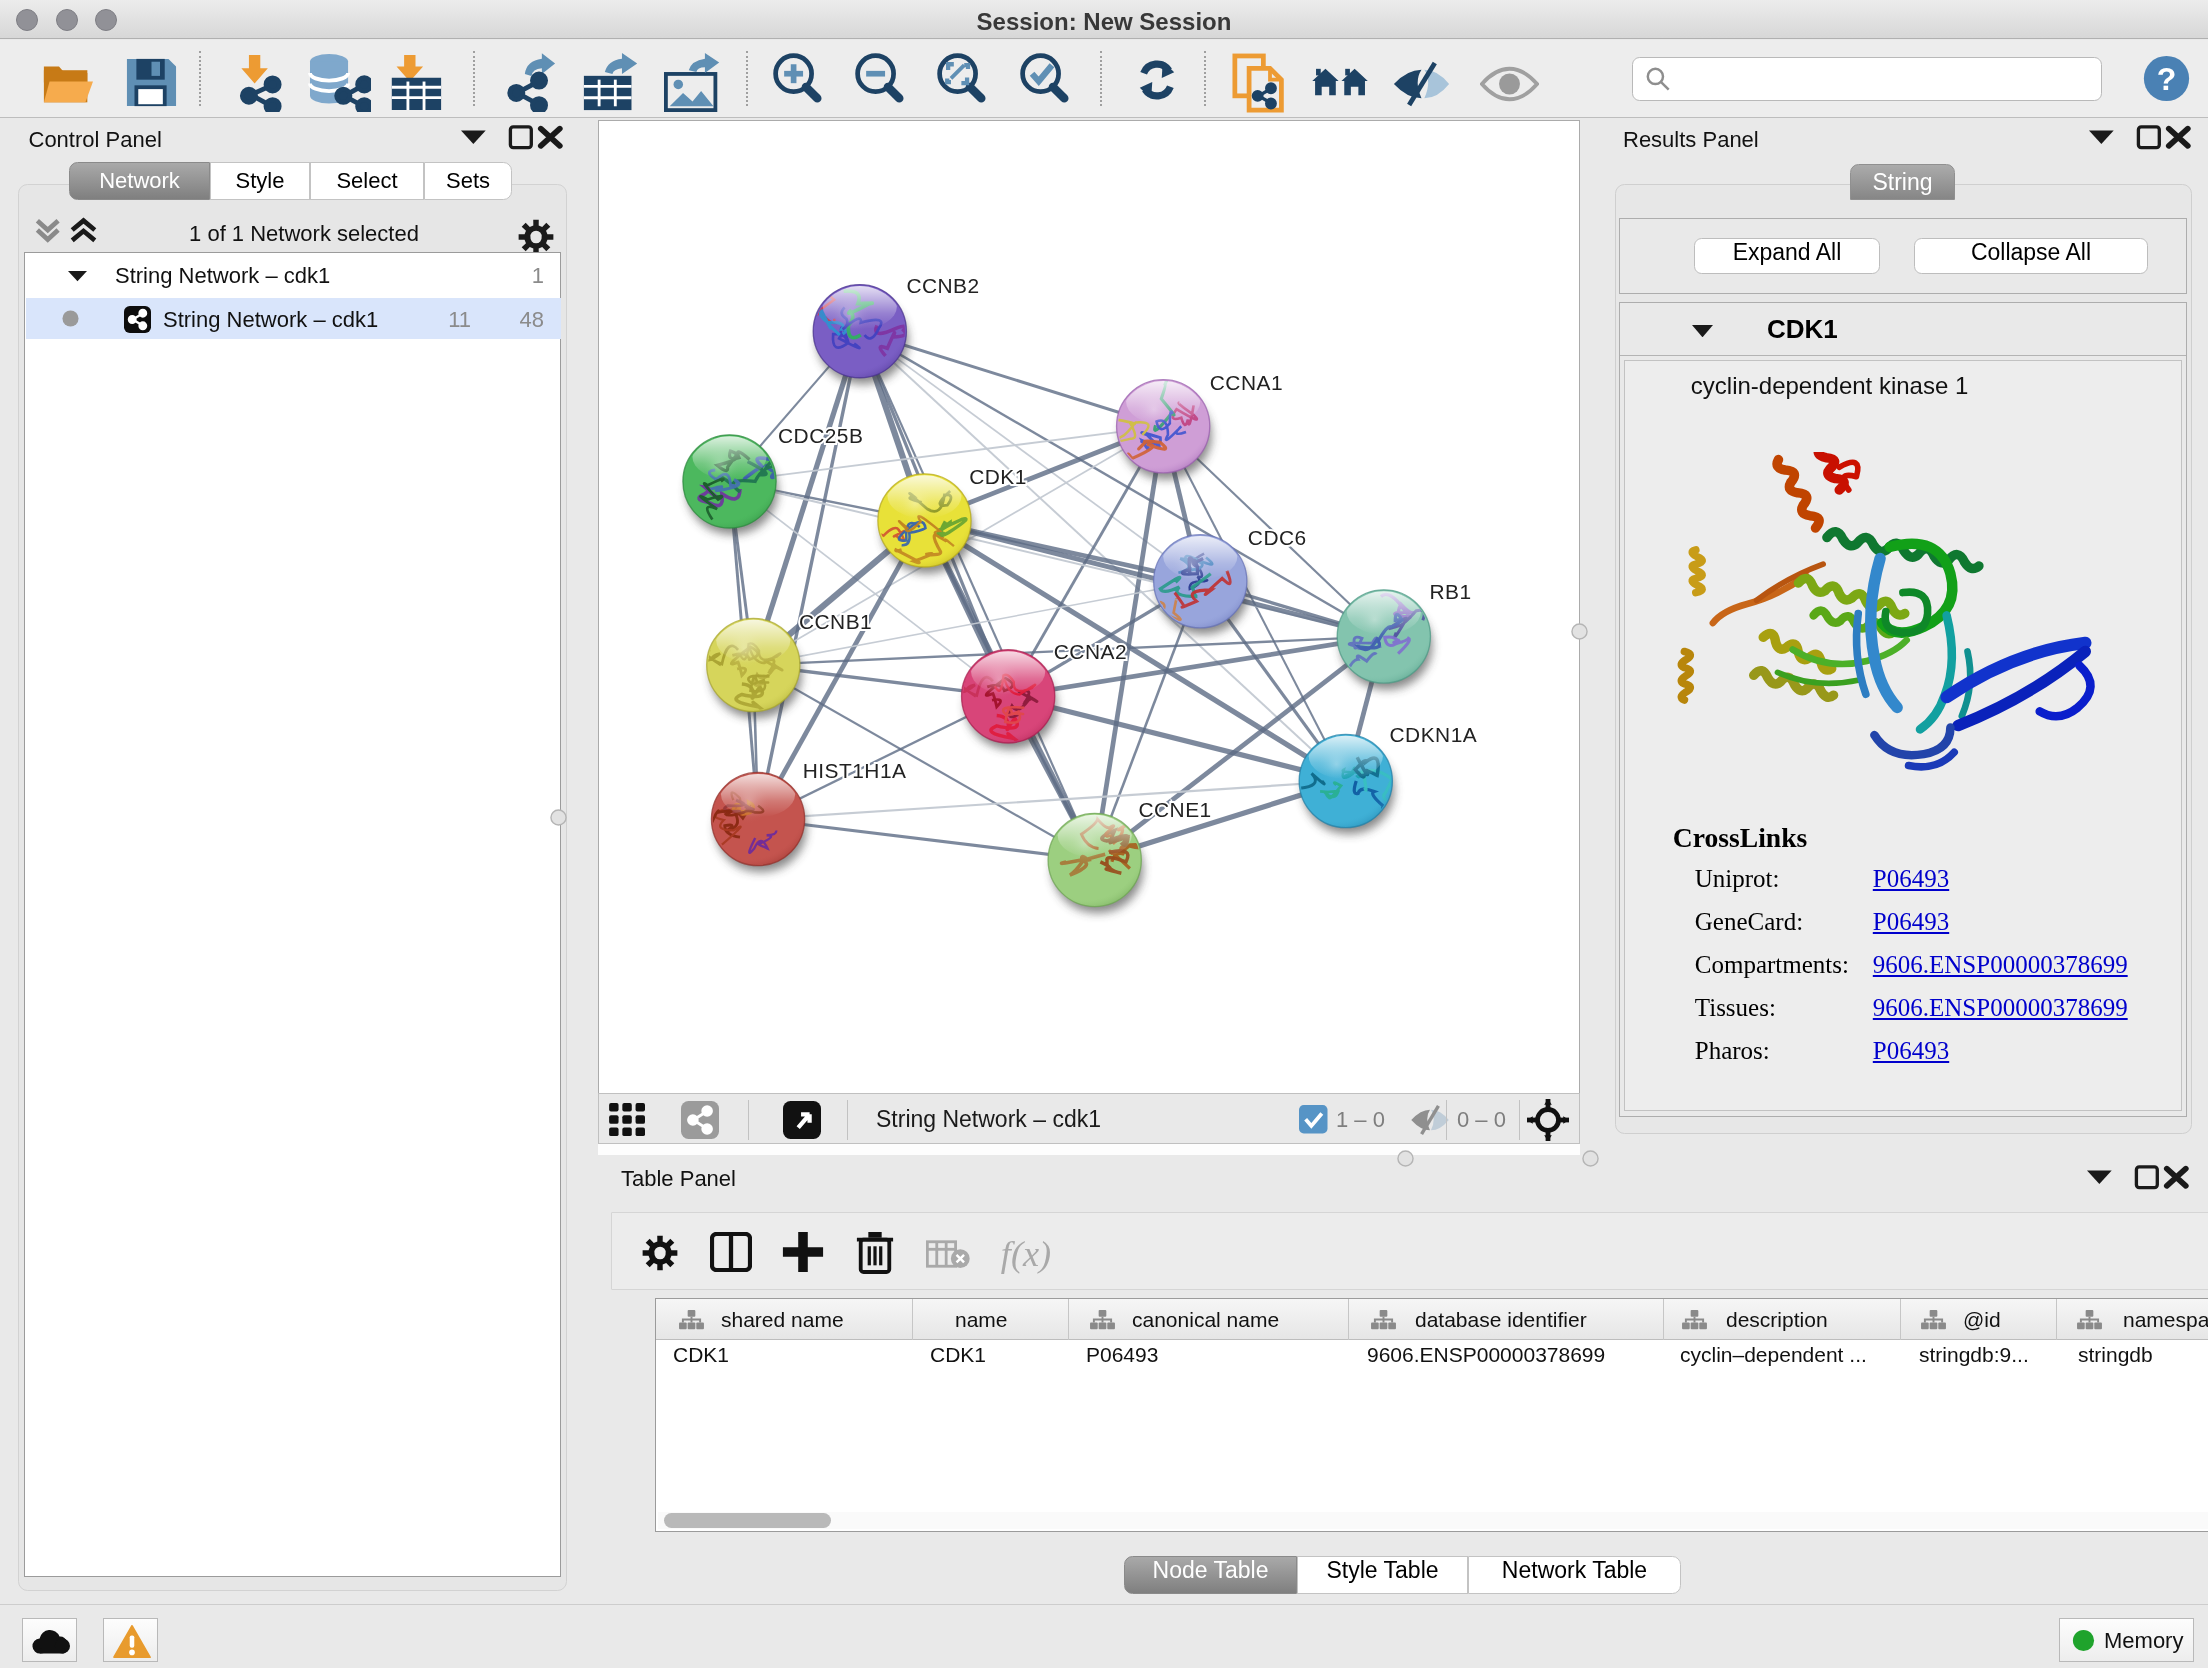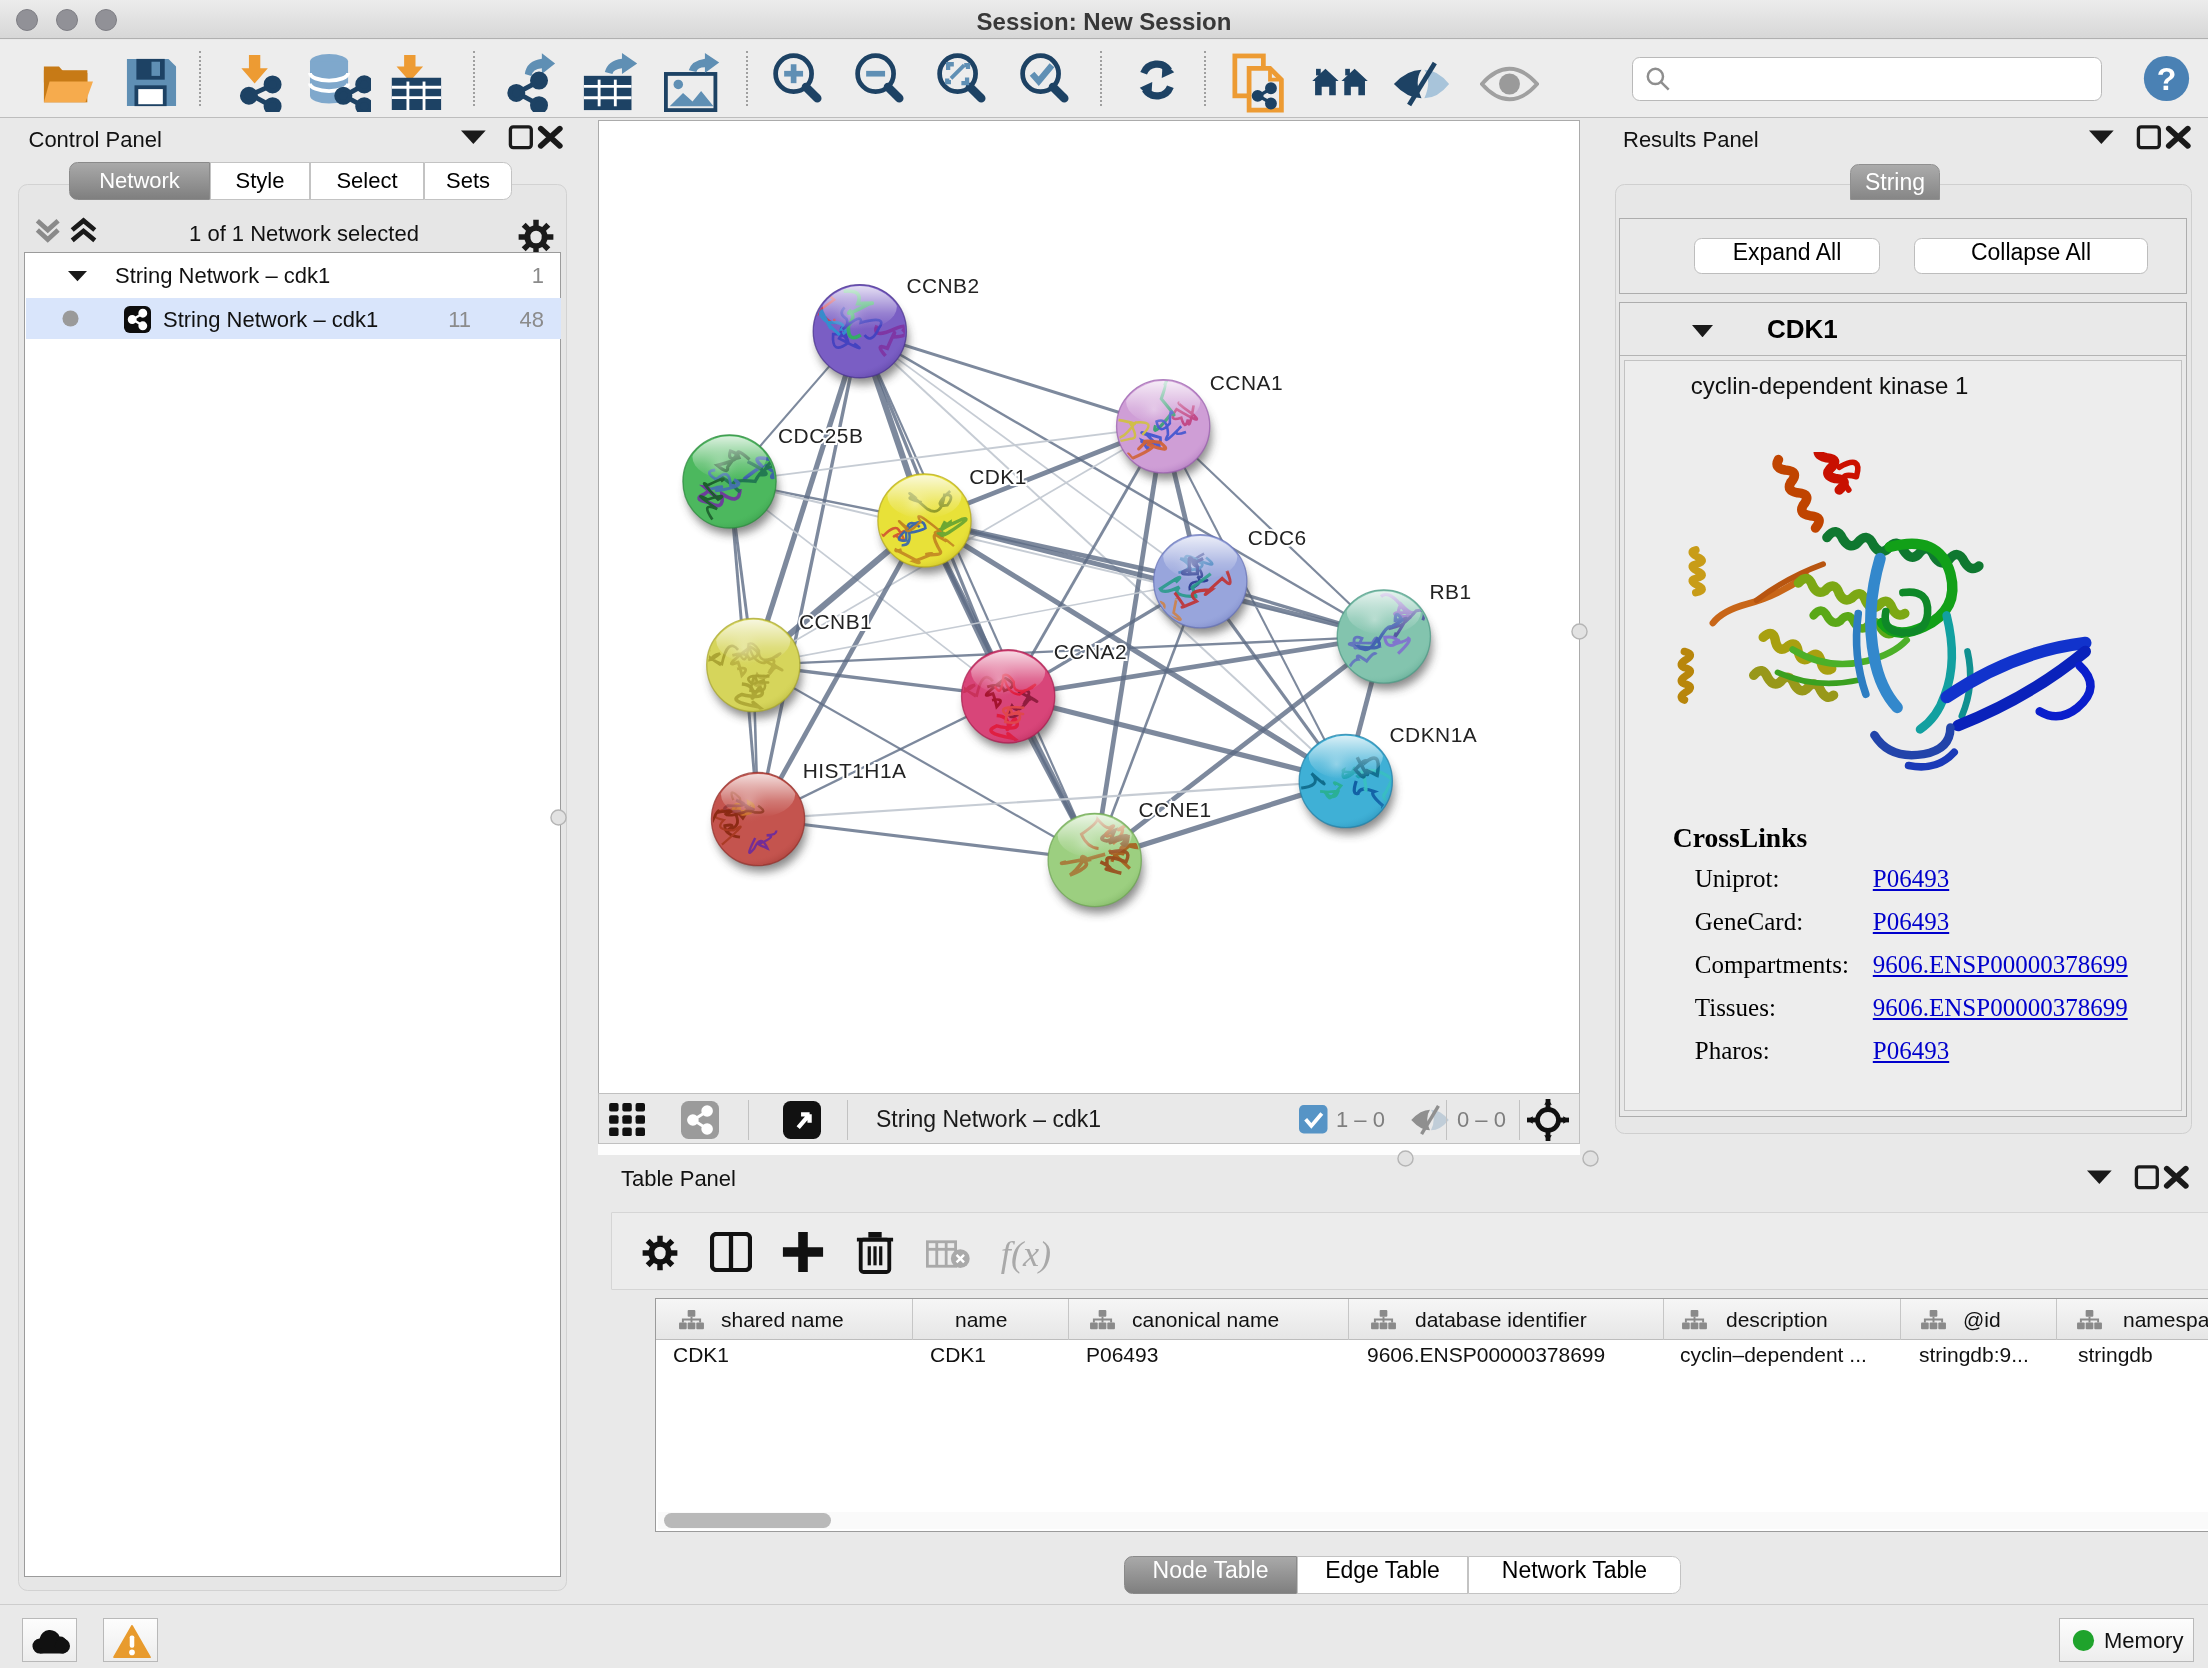--- a/index.html
+++ b/index.html
@@ -31,21 +31,21 @@
 
 
 #netwhite { left:598px; top:120px; width:982px; height:973px; background:#fff; border:1px solid #ababab; border-bottom:none; }
 #netbar { left:598px; top:1093px; width:982px; height:51px; background:#e9e9e9; border:1px solid #c0c0c0; }
 #netbar2 { left:598px; top:1144px; width:982px; height:10.5px; background:#fdfdfd; }
 .nbsep { position:absolute; top:5.7px; height:40px; width:1px; background:#c2c2c2; }
 
 
 #rpanel { left:1582px; top:118px; width:627px; height:1029px; }
 #rbody { left:33px; top:66px; width:577px; height:950px; background:#e7e7e7; border:1px solid #cfcfcf; border-radius:9.5px; }
-#rtab { left:268px; top:46px; width:90px; height:36px; background:linear-gradient(#ababab,#868686); border:1px solid #909090; border-radius:8.6px 8.6px 0 0; color:#fff; font-size:23px; text-align:center; line-height:35px; }
+#rtab { left:268px; top:46px; width:105px; height:36px; background:linear-gradient(#ababab,#868686); border:1px solid #909090; border-radius:8.6px 8.6px 0 0; color:#fff; font-size:23px; text-align:center; line-height:35px; }
 .rbox { position:absolute; left:37px; width:568px; border:1px solid #adadad; background:#e9e9e9; }
 .btn { position:absolute; top:19px; height:36px; background:#fff; border:1px solid #bdbdbd; border-radius:7.6px; font-size:23px; color:#000; text-align:center; }
 .serif { font-family:"Liberation Serif",serif; }
 .xlink { color:#0000cc; text-decoration:underline; }
 
 
 #tpanel { left:574px; top:1155px; width:1634px; height:449px; }
 #ttools { left:37px; top:57px; width:1825px; height:78px; background:#ececec; border:1px solid #d5d5d5; border-radius:1px; }
 #ttable { left:44px; top:143px; width:1573px; height:234px; background:#fff; border:1px solid #9b9b9b;margin-left:37px; }
 #thead { position:absolute; left:0; top:0; width:100%; height:41px; background:linear-gradient(#f6f6f6,#e6e6e6); border-bottom:1px solid #bdbdbd; }
@@ -936,21 +936,21 @@
     <div class="td" style="left:430px;">P06493</div>
     <div class="td" style="left:711px;">9606.ENSP00000378699</div>
     <div class="td" style="left:1024px;">cyclin–dependent ...</div>
     <div class="td" style="left:1263px;">stringdb:9...</div>
     <div class="td" style="left:1422px;">stringdb</div>
     <div id="hscroll">
         <div id="hthumb"></div>
       </div>
   </div>
   <div class="btab" style="left:550px;top:401px;width:173px;border-radius:8.6px 0 0 8.6px;background:linear-gradient(#a9a9a9,#7f7f7f);color:#fff;border-color:#8a8a8a;">Node Table</div>
-  <div class="btab" style="left:723px;top:401px;width:171px;">Edge Table</div>
+  <div class="btab" style="left:723px;top:401px;width:171px;">Style Table</div>
   <div class="btab" style="left:894px;top:401px;width:213px;border-radius:0 8.6px 8.6px 0;">Network Table</div>
 </div>
 
 <div id="statusbar" class="abs">
   <div class="sbtn" style="left:22px;width:55px;">
       <svg style="position:absolute;left:7.6px;top:7.6px" width="40" height="28.5" viewBox="0 0 42 30">
         <path d="M10 28 a8 8 0 0 1 -1 -16 a11 11 0 0 1 21 -2 a7.5 7.5 0 0 1 3 14.6 z" fill="#111"></path>
         <circle cx="33" cy="20" r="8" fill="#111"></circle>
         <rect x="8" y="22" width="28" height="6" rx="3" fill="#111"></rect>
       </svg>

